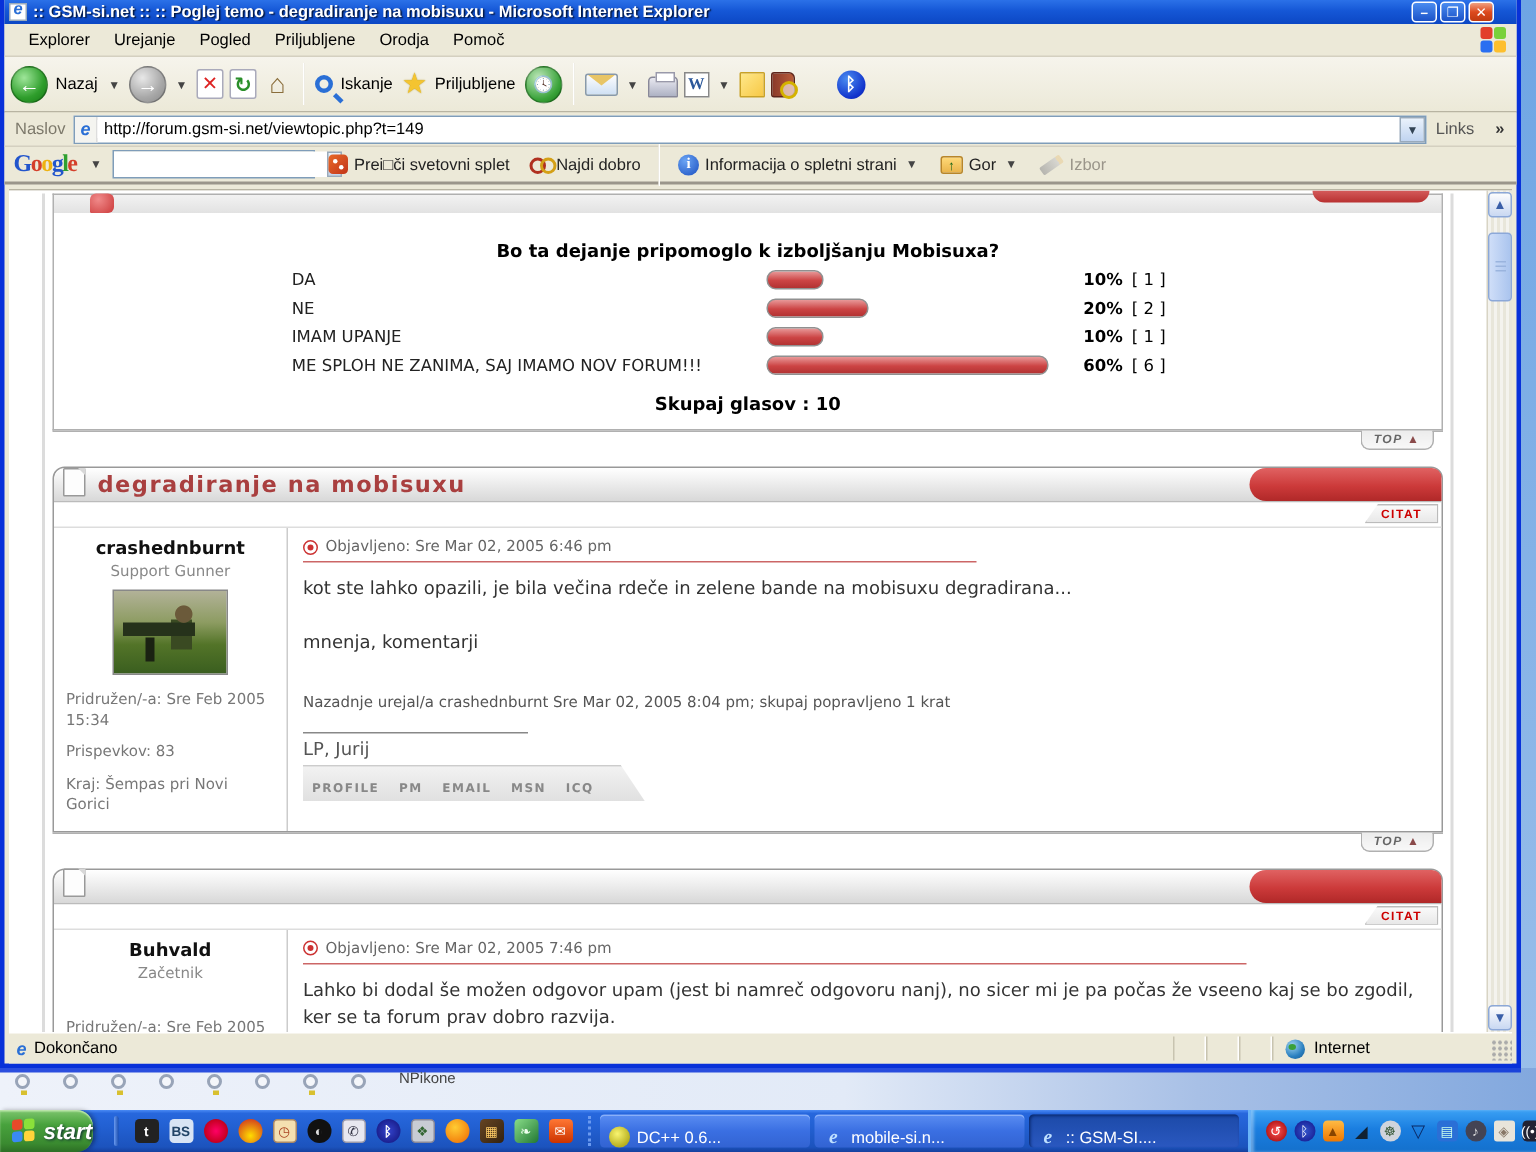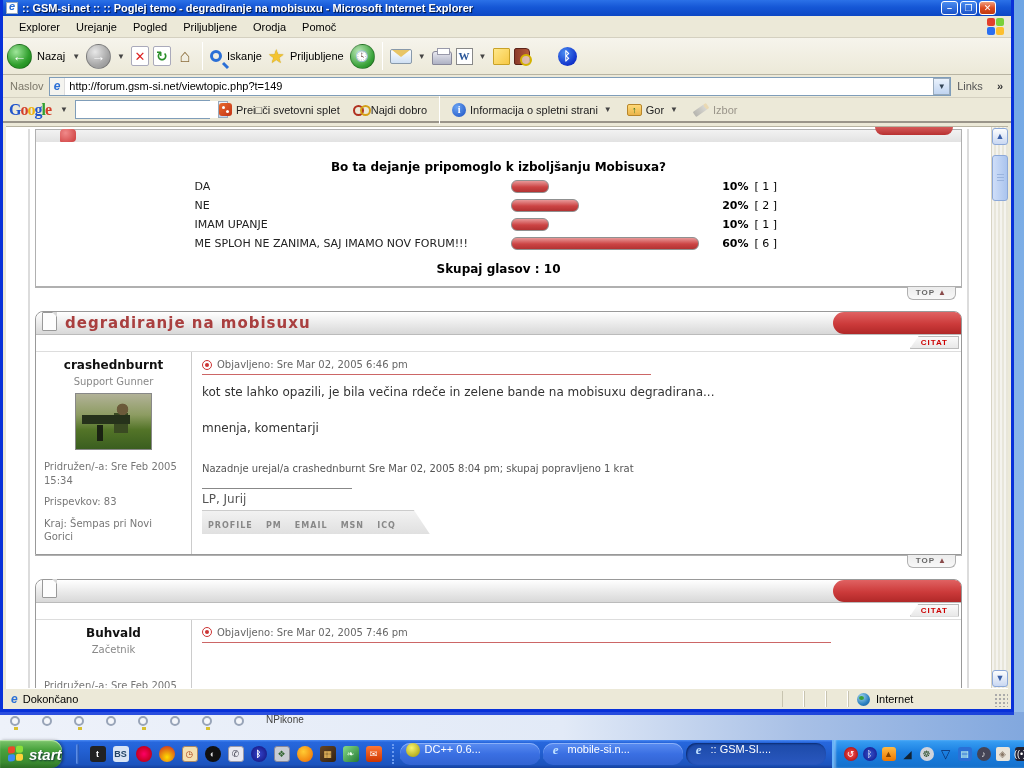--- a/index.html
+++ b/index.html
@@ -103,21 +103,21 @@
 
   .poll-box { border:1px solid #b0b0b0; border-top:none; background:#fff; padding:18px 0 10px; }
   .poll-q { text-align:center; font-weight:bold; font-size:12px; font-family:"DejaVu Sans",sans-serif; margin-bottom:6px; }
   .poll-grid { width:608px; margin:0 auto; display:grid; grid-template-columns:316px 196px 48px 48px; row-gap:6px; align-items:center; font-family:"DejaVu Sans",sans-serif; }
   .poll-label { font-size:11px; color:#222; }
   .poll-barzone { height:13px; }
   .poll-bar { height:13px; border:1px solid #909090; border-radius:6px; background:linear-gradient(180deg,#e89898 0%,#cc4444 55%,#b23232 100%); }
   .poll-pct { font-size:11px; font-weight:bold; text-align:right; padding-right:6px; }
   .poll-votes { font-size:11px; text-align:left; white-space:nowrap; }
   .poll-total { text-align:center; font-weight:bold; font-size:12px; font-family:"DejaVu Sans",sans-serif; margin-top:12px; }
-  .box-bottom { border-top:1px solid #b0b0b0; position:relative; height:14px; }
+  .box-bottom { border-top:1px solid #b0b0b0; position:relative; height:14px;font-style:italic; }
   .top-tab { position:absolute; right:6px; top:-1px; border:1px solid #b0b0b0; border-top:none; border-radius:0 0 6px 6px; background:linear-gradient(180deg,#ececec,#f8f8f8); font-size:8px; font-weight:bold; color:#666; padding:1px 8px 2px; letter-spacing:1px; }
   .top-tab .arrow { color:#8a4a4a; font-size:8px; }
 
   .post-box { border:1px solid #999; border-radius:8px 8px 0 0; margin-top:10px; background:#fff; }
   .post-header { height:23px; background:linear-gradient(180deg,#ffffff,#d8d8d8); border-radius:8px 8px 0 0; border-bottom:1px solid #bbb; display:flex; align-items:center; position:relative; }
   .doc-page-icon { width:15px; height:19px; background:#fdfdfd; border:1px solid #999; margin:0 8px 0 6px; position:relative; top:-2px; border-radius:1px; }
   .doc-page-icon::after { content:""; position:absolute; right:-1px; top:-1px; border-left:5px solid transparent; border-top:5px solid #d8d8d8; }
   .post-title { font-size:15px; font-weight:bold; letter-spacing:1px; font-family:"DejaVu Sans",sans-serif; }
   .header-swoosh { position:absolute; right:0; top:0; width:128px; height:22px; background:linear-gradient(180deg,#e06262 0%,#cc3a3a 55%,#b02828 100%); border-radius:14px 8px 0 14px; }
   .citat-row { height:17px; position:relative; border-bottom:1px solid #ddd; }
@@ -174,21 +174,21 @@
   .start-btn { width:86px; height:28px; border-radius:0 11px 11px 0; background:linear-gradient(180deg,#7ec66e 0%,#48a23d 35%,#3a8a30 80%,#2c6e24 100%); display:flex; align-items:center; gap:5px; padding-left:8px; box-shadow:inset 0 1px 1px #bfe8af, 2px 0 3px rgba(0,0,0,.3); }
   .start-flag { width:16px; height:16px; display:grid; grid-template-columns:7px 7px; grid-template-rows:7px 7px; gap:1px; transform:skewY(-4deg); }
   .start-flag i { border-radius:2px; }
   .start-flag i:nth-child(1){background:#e84a2a;} .start-flag i:nth-child(2){background:#8ae03a;}
   .start-flag i:nth-child(3){background:#3a8af4;} .start-flag i:nth-child(4){background:#ffd43a;}
   .start-label { color:#fff; font-weight:bold; font-style:italic; font-size:15px; text-shadow:1px 1px 2px #133; }
   .ql-zone { display:flex; align-items:center; gap:7px; padding:0 10px 0 14px; border-right:2px dotted #6a9af0; }
   .ql-handle { width:3px; height:20px; background:linear-gradient(90deg,#6a9af0,#1c4fb0); border-radius:2px; margin-right:4px; }
   .ql { width:16px; height:16px; border-radius:3px; display:flex; align-items:center; justify-content:center; font-size:9px; font-weight:bold; color:#fff; }
   .task-btns { flex:1; display:flex; gap:3px; padding:0 6px; }
-  .task-btn { width:140px; height:22px; border-radius:10px; background:linear-gradient(180deg,#5a8df2 0%,#3a6fe2 50%,#3263d2 100%); box-shadow:inset 0 1px 0 #8ab0f8; display:flex; align-items:flex-start; gap:5px; padding:0 6px; color:#fff; font-size:11px; }
+  .task-btn { width:140px; height:22px; border-radius:3px; background:linear-gradient(180deg,#5a8df2 0%,#3a6fe2 50%,#3263d2 100%); box-shadow:inset 0 1px 0 #8ab0f8; display:flex; align-items:flex-end; gap:5px; padding:0 6px; color:#fff; font-size:11px; }
   .task-btn.active { background:linear-gradient(180deg,#1c4aa8,#2a58c0); box-shadow:inset 1px 1px 2px #0a2a70; }
   .task-btn .t-label { white-space:nowrap; overflow:hidden; }
   .t-ico { width:14px; height:14px; flex:0 0 auto; border-radius:2px; display:flex; align-items:center; justify-content:center; font-size:10px; font-weight:bold; }
   .t-ico.dc { background:radial-gradient(circle at 40% 35%,#f8f470,#b8b020 70%); border-radius:50%; color:#333; }
   .t-ico.ie { color:#bfe0ff; font-style:italic; font-family:"Liberation Serif",serif; font-size:13px; }
   .tray { height:28px; background:linear-gradient(180deg,#3aa0f4 0%,#1a7ee0 45%,#1470cc 100%); border-left:2px solid #6ab4f8; display:flex; align-items:center; gap:5px; padding:0 8px 0 10px; box-shadow:inset 2px 0 2px rgba(255,255,255,.35); }
   .tray-ico { width:14px; height:14px; display:flex; align-items:center; justify-content:center; font-size:9px; color:#fff; border-radius:3px; }
 </style>
 </head>
 <body>
@@ -408,20 +408,24 @@
               <div style="height:16px"></div>
               <div class="author-meta">Pridružen/-a: Sre Feb 2005 21:07</div>
 
             </div>
             <div class="content-col">
               <div class="posted-row">
                 <span class="mini-post-icon"></span>
                 <span class="posted-text">Objavljeno: Sre Mar 02, 2005 7:46 pm</span>
               </div>
               <div class="red-underline w84"></div>
+              <div class="post-body">
+                <div>Lahko bi dodal še možen odgovor upam (jest bi namreč odgovoru nanj), no sicer mi je pa počas že vseeno kaj se bo zgodil, ker se ta forum prav dobro razvija.</div>
+
+              </div>
 
             </div>
           </div>
         </div>
 
       </div>
     </div>
 
     <div class="scrollbar">
       <span class="sb-btn up">▲</span>

